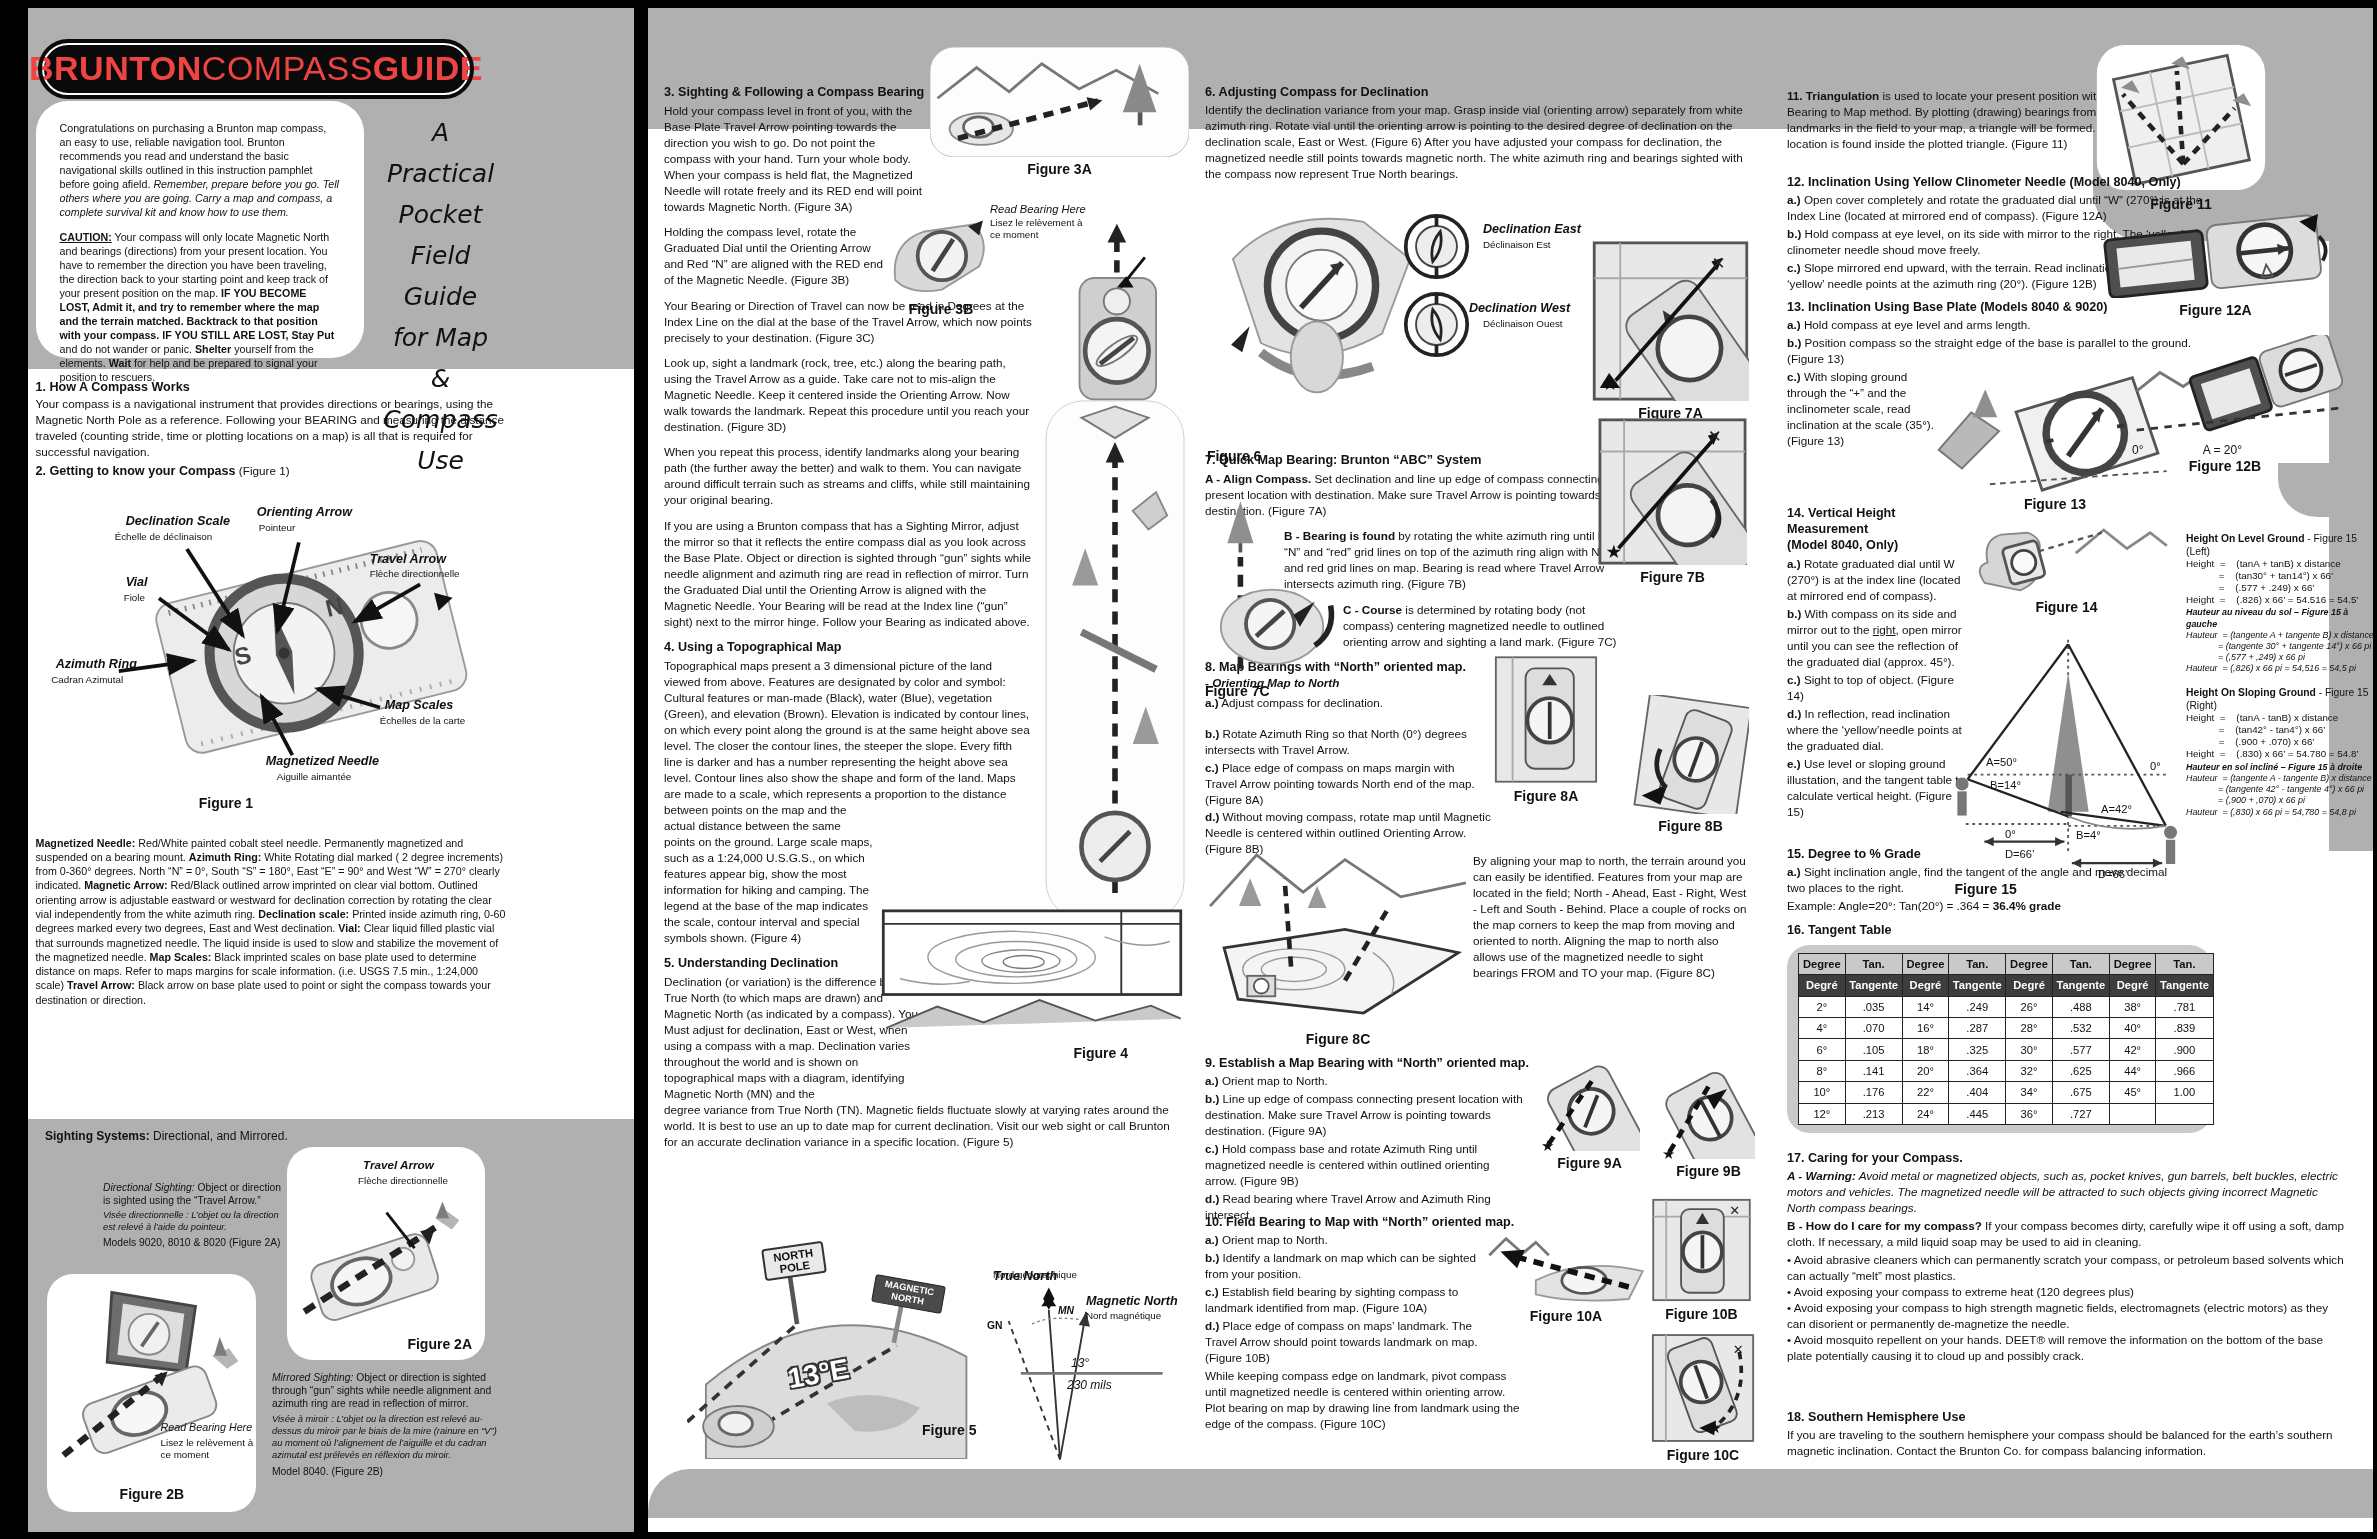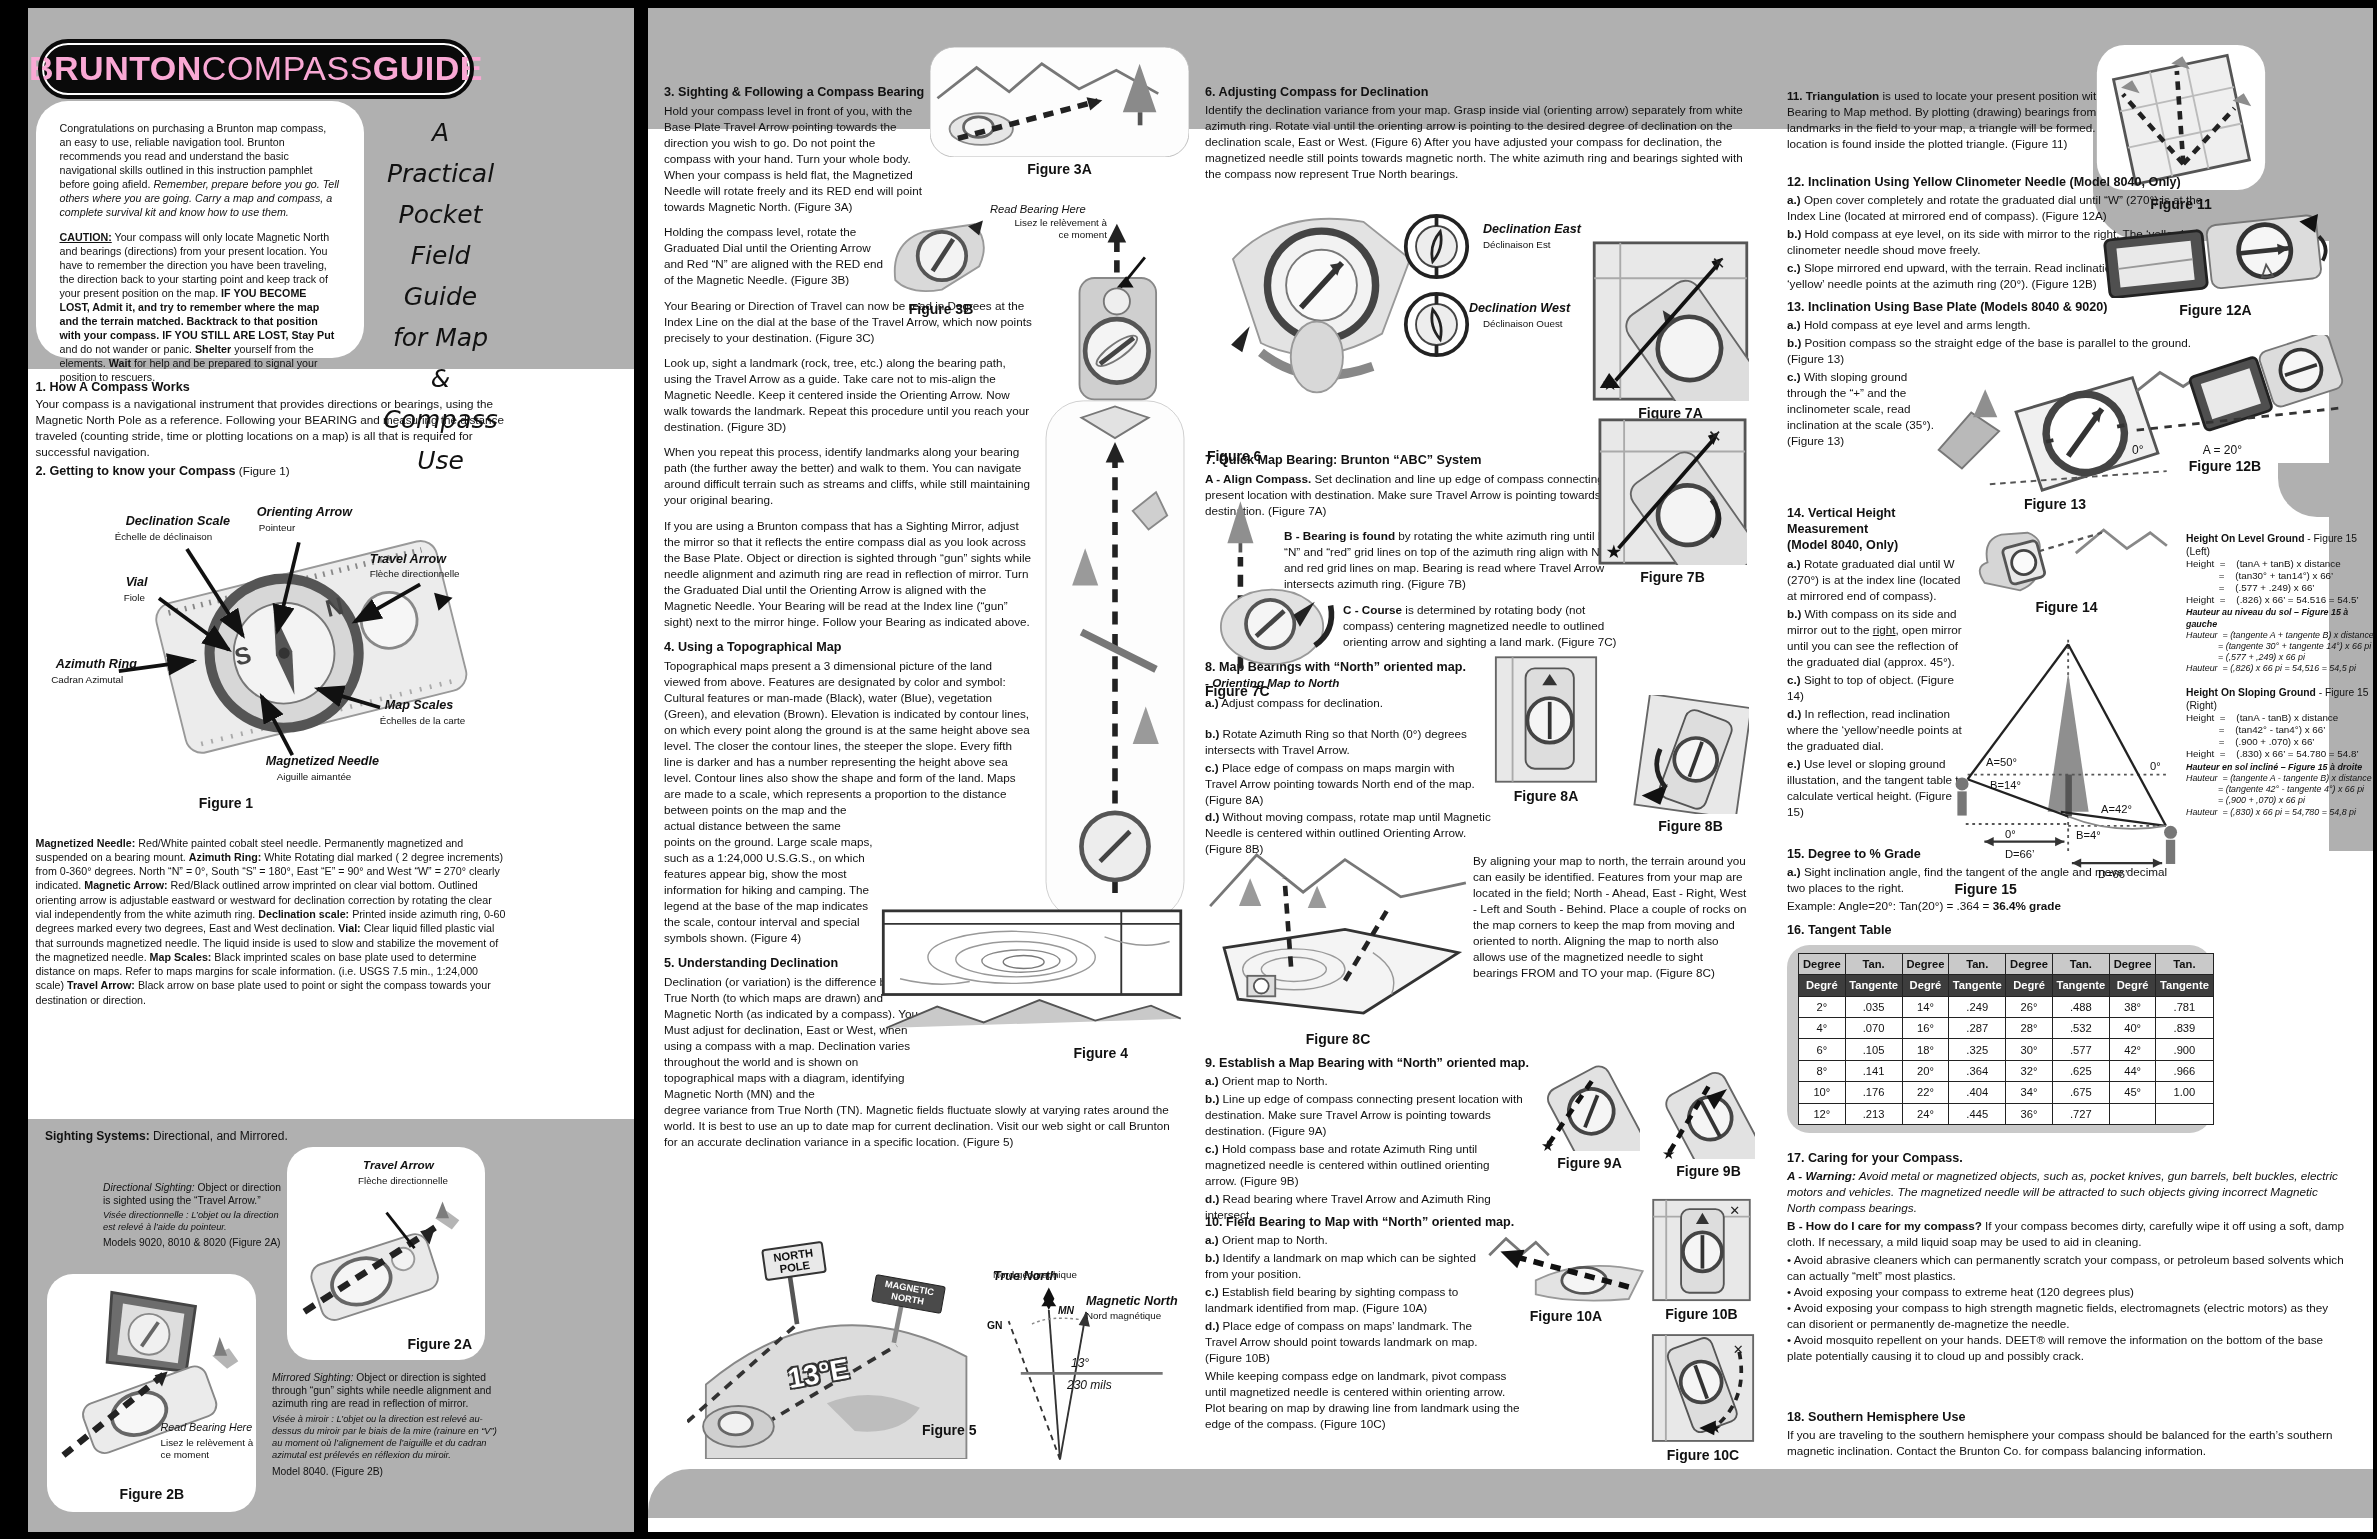--- a/index.html
+++ b/index.html
@@ -9,28 +9,28 @@
   
   .left-panel{position:absolute;left:28px;top:7.5px;width:606px;height:1524px;background:#b0b0b0;}
   .left-white{position:absolute;left:0;top:361px;width:606px;height:750px;background:#fff;}
   .right-panel{position:absolute;left:648px;top:7.5px;width:1725px;height:1524px;background:#fff;}
   .gray{background:#b0b0b0;}
   
   .bd{font-size:11.7px;line-height:16px;}
   .h{font-weight:bold;font-size:12.6px;line-height:16px;}
   .cap{font-weight:bold;font-size:14px;}
   .capc{font-weight:bold;font-size:14px;text-align:center;}
-  .fr{font-size:9.8px;line-height:12.6px;text-align:right;}
+  .fr{font-size:9.8px;line-height:12.6px;}
   .lbl{font-style:italic;font-size:12.6px;font-weight:bold;}
   p{margin:0 0 11.2px 0;}
   .tight p{margin:0 0 9.3px 0;}
   .fl{white-space:pre;font-size:9.8px;line-height:12px;}
   .flf{white-space:pre;font-size:8.9px;line-height:11.2px;font-style:italic;}
   
-  .logo{position:absolute;left:14px;top:35px;width:424px;height:48px;background:#0a0a0a;border:2.8px solid #fff;outline:4.7px solid #0a0a0a;border-radius:42px;display:flex;align-items:center;justify-content:center;color:#f9a8d4;font-size:34px;letter-spacing:0.5px;}
+  .logo{position:absolute;left:14px;top:35px;width:424px;height:48px;background:#0a0a0a;border:2.8px solid #fff;outline:4.7px solid #0a0a0a;border-radius:42px;display:flex;align-items:center;justify-content:center;color:#ef4444;font-size:34px;letter-spacing:0.5px;}
   .lgb{font-weight:bold;} .lgr{font-weight:normal;}
   .introbox{position:absolute;left:7.5px;top:93px;width:280px;height:216px;background:#fff;border-radius:32px;padding:20.5px 24px;font-size:10.7px;line-height:14px;}
   .tagline{position:absolute;left:352px;top:104px;width:121px;text-align:center;font-style:italic;font-size:25px;line-height:41px;font-family:"DejaVu Sans",sans-serif;}
   .defs{position:absolute;left:7.5px;top:828px;width:471px;font-size:10.7px;line-height:14.3px;}
   
   .wbox{background:#fff;border-radius:26px;}
   table.tt{border-collapse:collapse;width:100%;background:#fff;font-size:11.2px;}
   table.tt td,table.tt th{border:1.4px solid #222;text-align:center;padding:0.9px 3.7px;height:18.6px;}
   .tt .hen{background:#c9c9c9;font-weight:bold;}
   .tt .hfr{background:#3d3d3d;color:#fff;font-weight:bold;}

